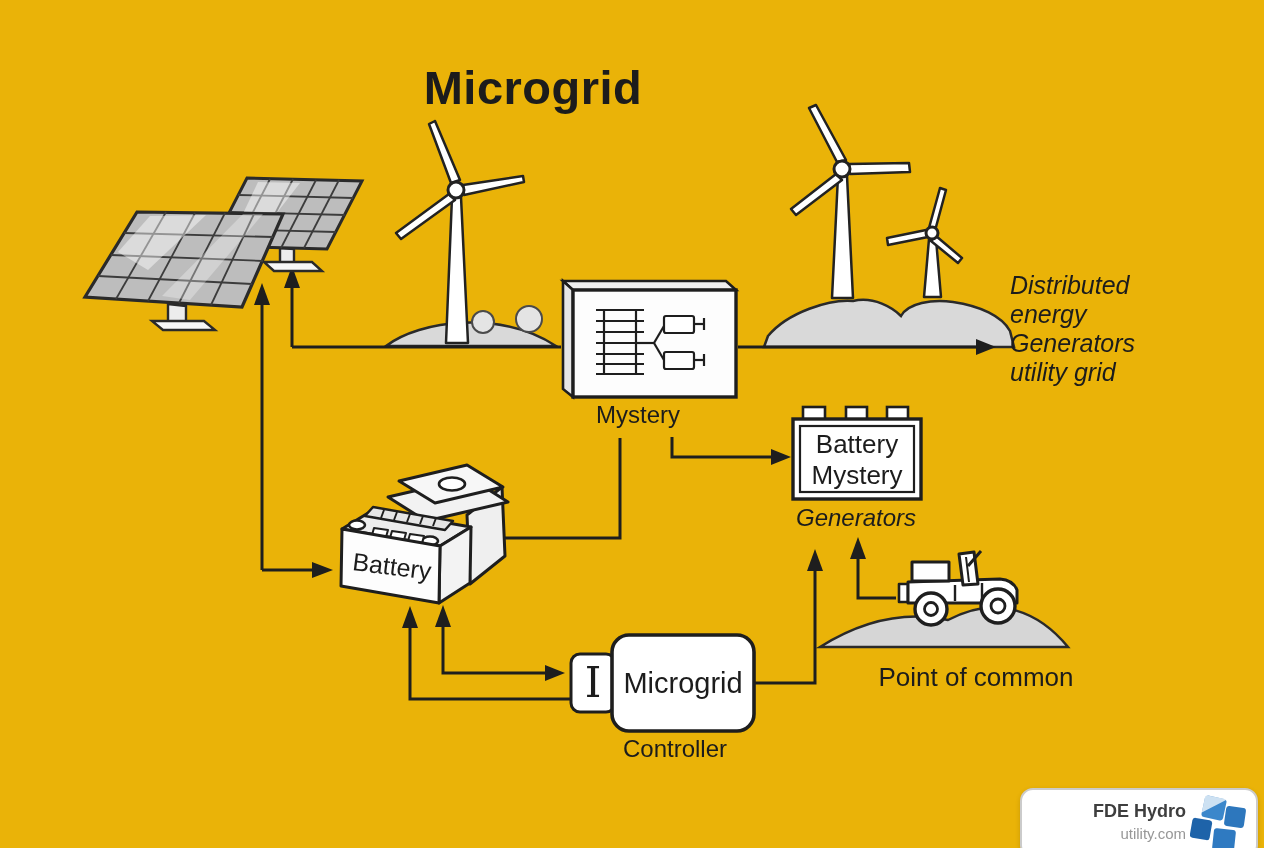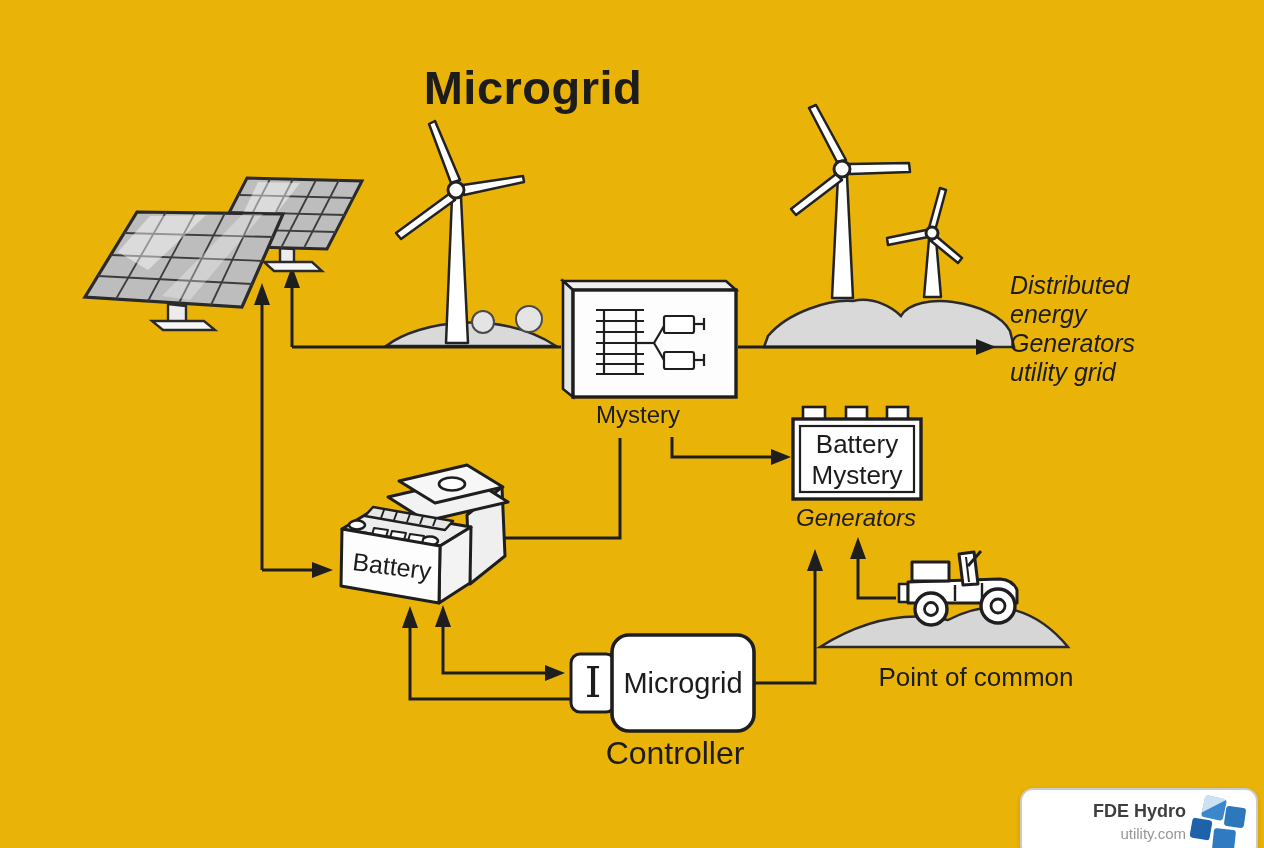--- a/index.html
+++ b/index.html
@@ -228,21 +228,21 @@
   </div>
 
   <div class="lbl node-label" style="left:786px;top:504px;width:140px;font-style:italic;">Generators</div>
 
   <div class="lbl battery-word" style="left:350px;top:552px;width:84px;text-align:center;">Battery</div>
 
   <div class="lbl port-glyph" style="left:573px;top:653px;width:40px;height:58px;">I</div>
 
   <div class="lbl ctrl-word" style="left:613px;top:636px;width:140px;height:94px;">Microgrid</div>
 
-  <div class="lbl node-label" style="left:605px;top:735px;width:140px;font-size:32px;">Controller</div>
+  <div class="lbl node-label" style="left:605px;top:735px;width:140px;font-size:24px;">Controller</div>
 
   <div class="lbl para2" style="left:856px;top:654px;width:240px;margin-top:8px;">
     <div>Point of common</div>
   </div>
 
   <div class="lbl para" style="left:1010px;top:271px;width:180px;">
     <div>Distributed</div>
     <div>energy</div>
     <div>Generators</div>
     <div>utility grid</div>

